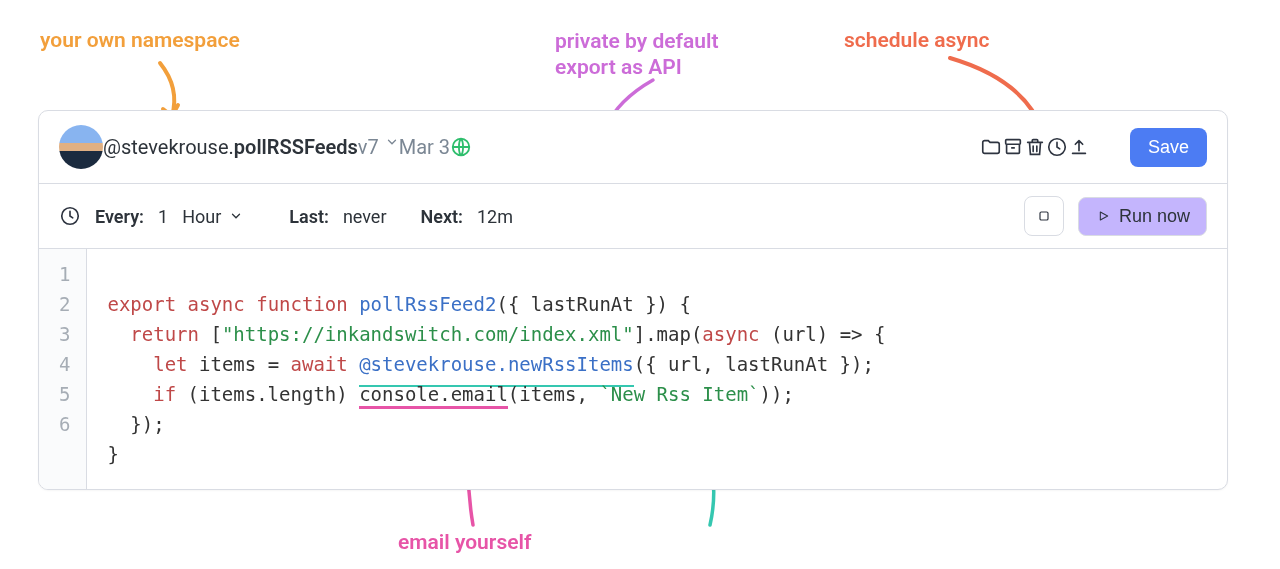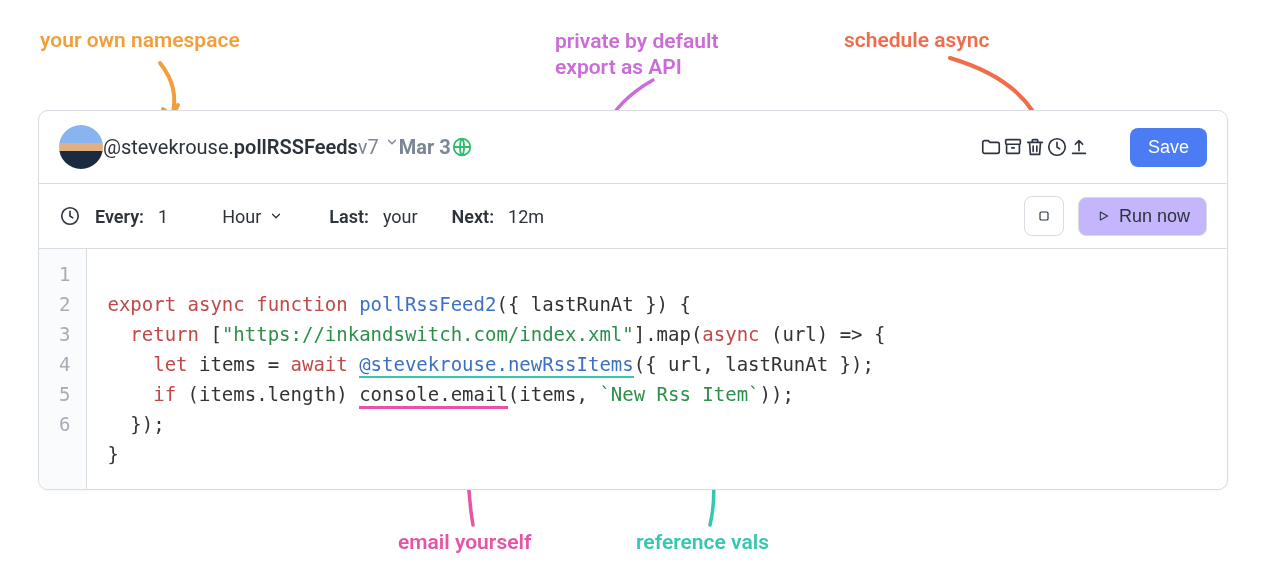--- a/index.html
+++ b/index.html
@@ -22,41 +22,41 @@
   html,body{margin:0;padding:0;background:#fff;font-family:-apple-system,BlinkMacSystemFont,"Segoe UI",Roboto,Helvetica,Arial,sans-serif;width:1280px;height:569px;overflow:hidden;}
   .canvas{position:relative;width:1280px;height:470px;}
   
   .card{position:absolute;left:38px;top:110px;width:1188px;border:1px solid var(--border);border-radius:10px;box-shadow:0 1px 2px rgba(0,0,0,0.04);overflow:hidden;background:#fff;}
   
   .hdr{display:flex;align-items:center;padding:14px 20px;border-bottom:1px solid var(--border);font-size:20px;color:var(--text);}
   .avatar{width:44px;height:44px;border-radius:50%;background:linear-gradient(180deg,#88b4f0 0 40%,#e0b083 40% 60%,#1b2b3f 60% 100%);flex:0 0 auto;}
   .ns{color:var(--text);font-weight:400;}
   .ns b{font-weight:600;}
   .ver{color:var(--grey);display:flex;align-items:flex-start;gap:6px;}
-  .date{color:var(--grey);font-weight:bold;}
+  .date{color:var(--grey);}
   .globe{color:var(--green);display:flex;}
   .spacer{flex:1;}
   .ico{width:22px;height:22px;color:#2e3440;display:flex;align-items:center;justify-content:center;}
   .ico svg{width:22px;height:22px;}
   .save{background:var(--blue);color:#fff;border:none;border-radius:8px;padding:9px 18px;font-size:18px;font-weight:500;cursor:pointer;margin-left:40px;}
   
   .sched{display:flex;align-items:center;padding:12px 20px;gap:14px;border-bottom:1px solid var(--border);font-size:18px;color:var(--text);justify-content:center;}
   .sched .lbl{font-weight:600;}
   .sched .lbl2{font-weight:600;}
   .sq{width:38px;height:38px;border:1px solid var(--border);border-radius:8px;display:flex;align-items:center;justify-content:center;}
   .runbtn{border:1px solid var(--border);border-radius:8px;padding:8px 16px;font-size:18px;display:flex;align-items:center;gap:8px;background:#c4b5fd;cursor:pointer;color:var(--text);}
   
   .code{display:flex;font-family:ui-monospace,SFMono-Regular,Menlo,Consolas,monospace;font-size:19px;line-height:30px;}
   .gut{background:#fafbfc;border-right:1px solid var(--border);color:#a6adb5;text-align:right;padding:10px 16px 20px 20px;user-select:none;}
   .gut div{height:30px;}
   .src{padding:10px 16px 20px 20px;white-space:pre;color:#333;flex:1;}
   .kw{color:var(--code-kw);}
   .fn{color:var(--code-fn);}
   .str{color:var(--code-str);}
-  .ref{color:var(--code-id);border-bottom:2px solid var(--teal);padding-bottom:1px;}
+  .ref{color:var(--code-id);border-bottom:2px solid var(--teal);padding-bottom:10px;}
   .cem{border-bottom:3px solid var(--pink);padding-bottom:1px;}
   
   
   .ann{position:absolute;font-weight:600;font-size:21px;white-space:nowrap;}
   .ann.orange{color:var(--orange);}
   .ann.purple{color:var(--purple);}
   .ann.coral{color:var(--coral);}
   .ann.pink{color:var(--pink);}
   .ann.teal{color:var(--teal);}
   .underline-ns{position:absolute;height:4px;background:var(--orange);border-radius:3px;}
@@ -68,21 +68,20 @@
 </head>
 <body>
 
 <div class="canvas">
 
   <div class="ann orange" style="left:40px;top:28px;">your own namespace</div>
   <div class="ann purple" style="left:555px;top:28px;line-height:1.25;white-space:pre;">private by default
 export as API</div>
   <div class="ann coral" style="left:844px;top:28px;">schedule async</div>
   <div class="ann pink" style="left:398px;top:530px;">email yourself</div>
-  <div class="ann teal" style="left:636px;top:530px;">reference vals</div>
 
   <svg class="arrow" style="left:150px;top:58px;width:60px;height:70px;">
     <path d="M10,5 Q30,30 22,58 M22,58 l-9,-7 M22,58 l6,-11" stroke="#f29f3b" stroke-width="4" fill="none" stroke-linecap="round"></path>
   </svg>
 
   <div class="underline-ns" style="left:168px;top:170px;width:140px;"></div>
 
   <svg class="arrow" style="left:598px;top:75px;width:70px;height:60px;">
     <path d="M55,5 Q20,25 8,52 M8,52 l3,-12 M8,52 l12,-2" stroke="#cc6cd8" stroke-width="3.5" fill="none" stroke-linecap="round"></path>
   </svg>
@@ -152,29 +151,29 @@
 
     <div class="sched">
       <span class="ico" style="color:#2e3440">
           <svg viewBox="0 0 24 24">
             <circle cx="12" cy="12" r="9" stroke="currentColor" stroke-width="1.8" fill="none"></circle>
             <path d="M12 7v5l3 2" stroke="currentColor" stroke-width="1.8" fill="none" stroke-linecap="round"></path>
           </svg>
         </span>
       <span class="lbl">Every:</span>
       <span>1</span>
-      <span style="display:flex;align-items:center;gap:8px;margin-left:40px;">
+      <span style="display:flex;align-items:center;gap:8px;">
         <span>Hour</span>
         <svg class="chev" viewBox="0 0 24 24">
             <path d="M6 9l6 6 6-6" stroke="currentColor" stroke-width="2.2" fill="none" stroke-linecap="round"></path>
           </svg>
       </span>
       <span style="width:18px"></span>
       <span class="lbl2">Last:</span>
-      <span>your</span>
+      <span>never</span>
       <span style="width:6px"></span>
       <span class="lbl2">Next:</span>
       <span>12m</span>
       <div class="spacer"></div>
       <div class="sq">
         <svg width="16" height="16" viewBox="0 0 24 24">
             <rect x="6" y="6" width="12" height="12" rx="2" stroke="#2e3440" stroke-width="1.8" fill="none"></rect>
           </svg>
       </div>
       <button class="runbtn">

